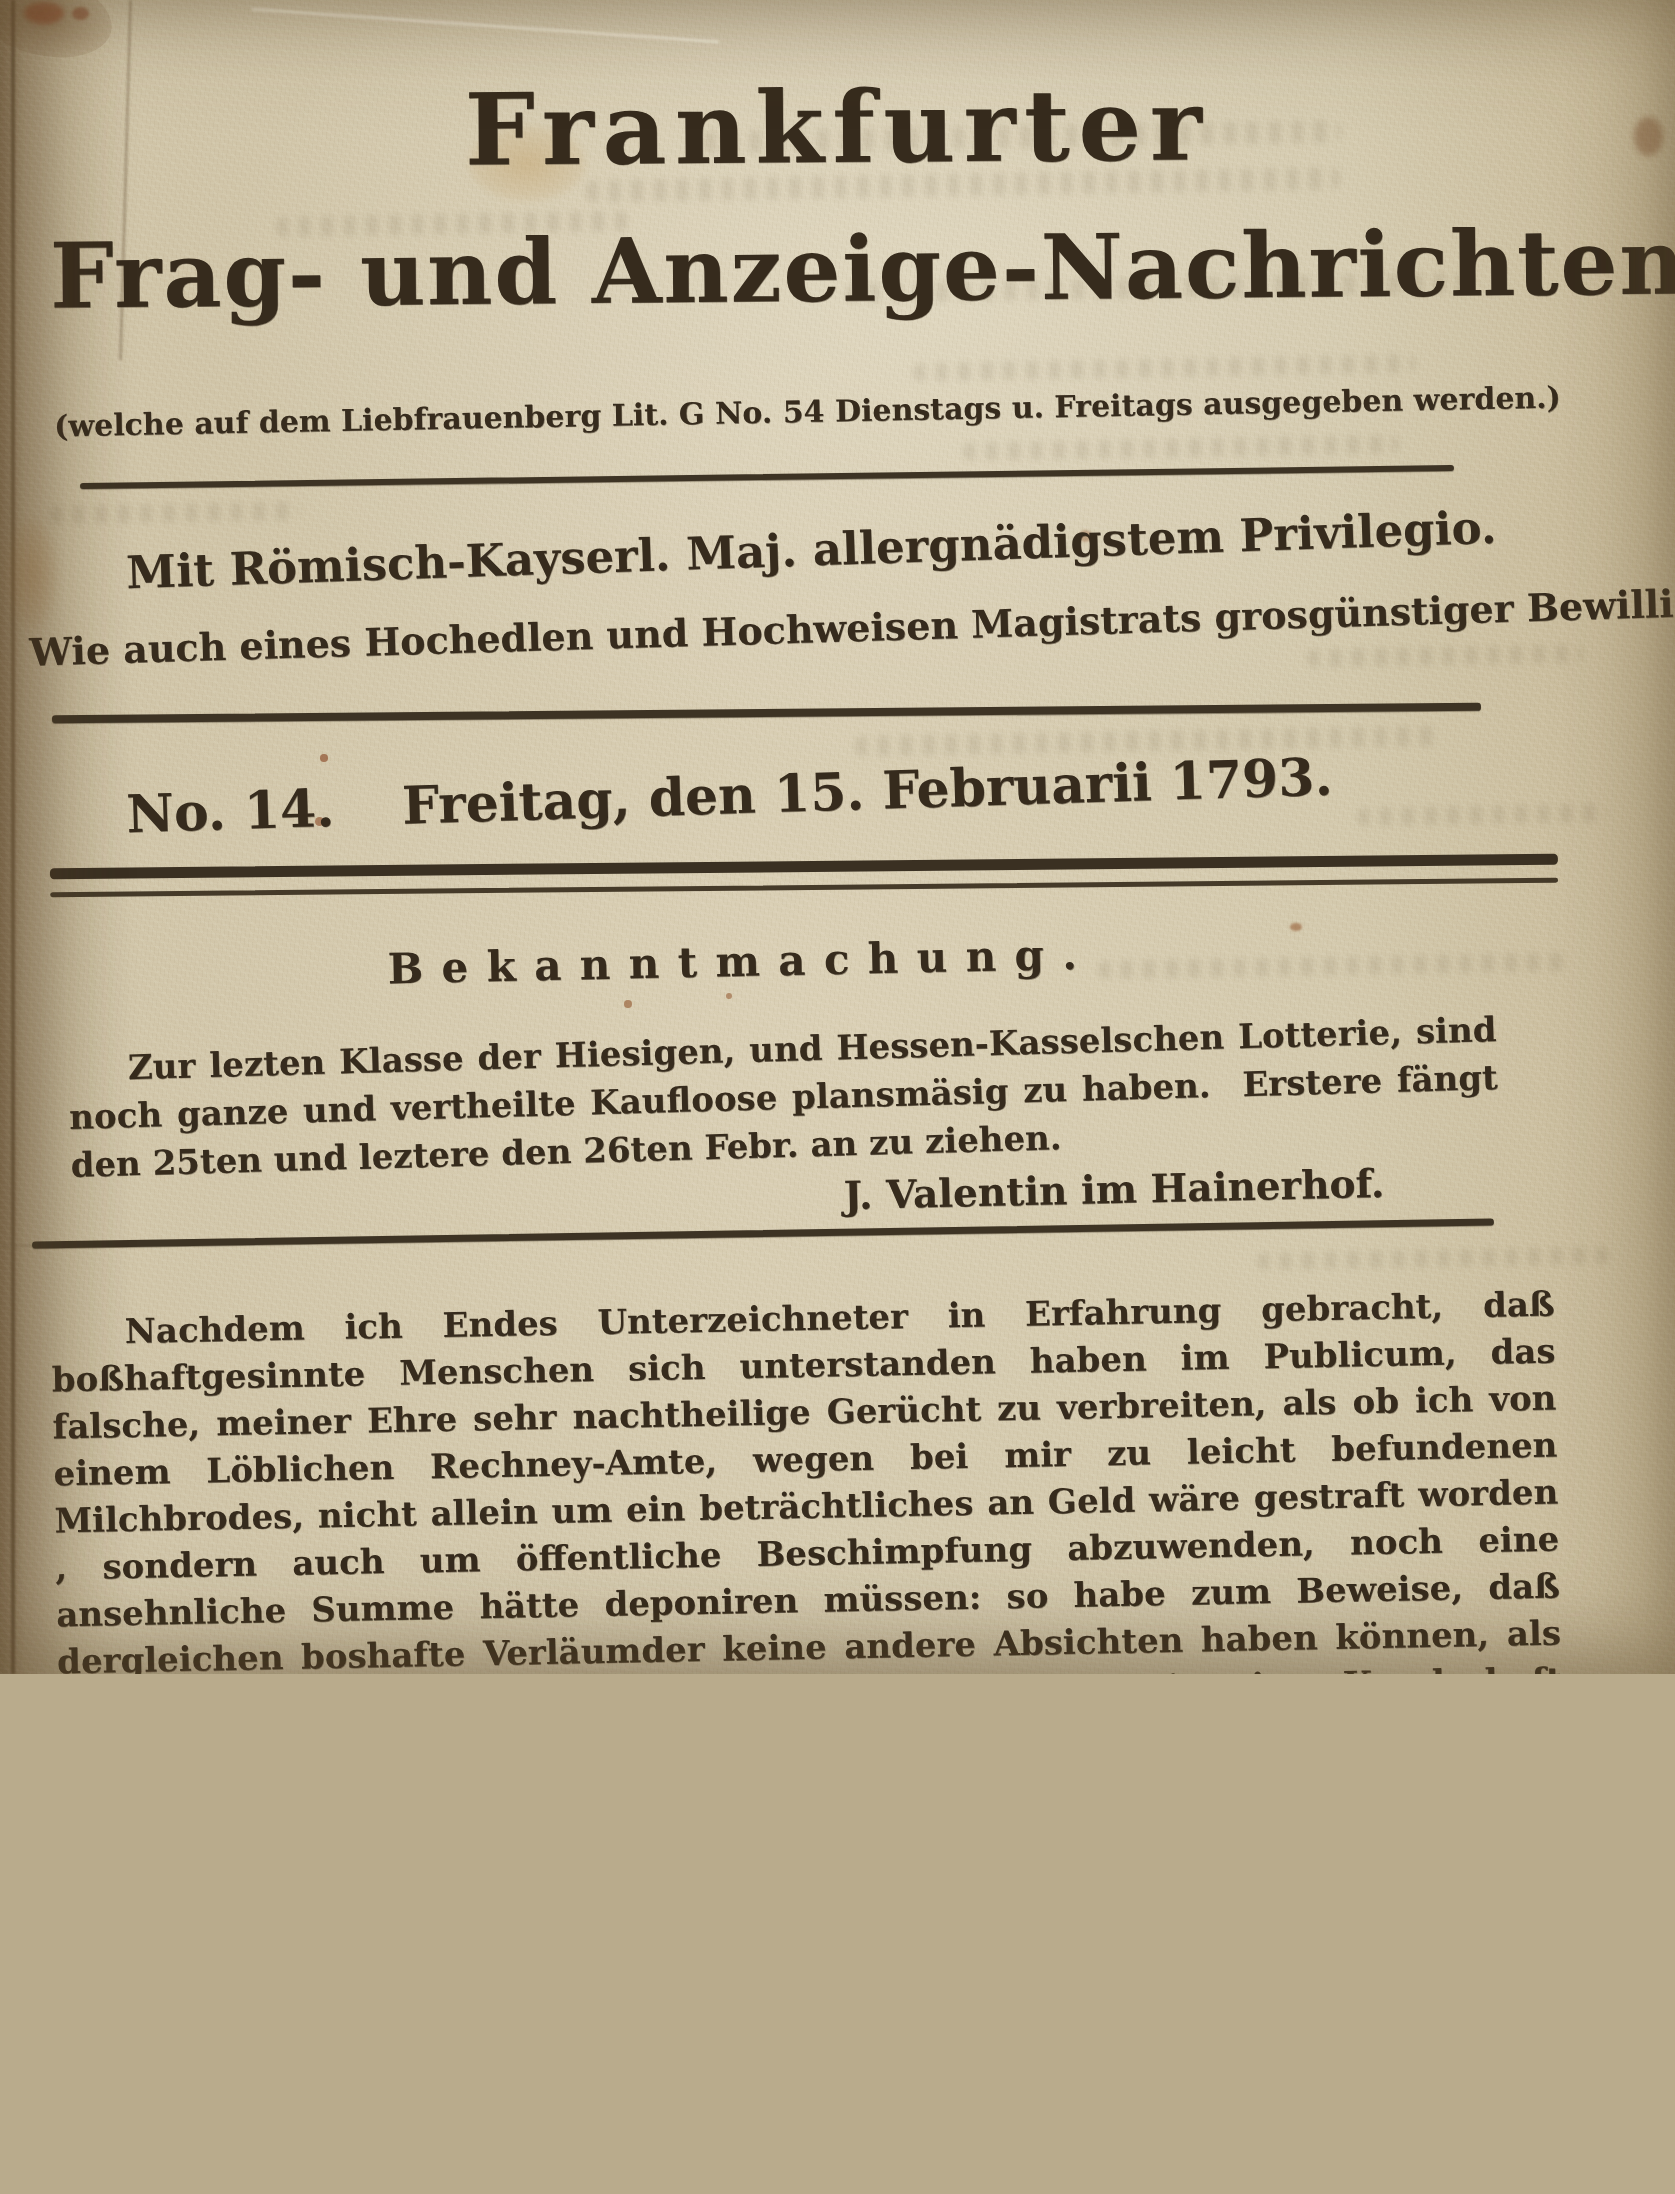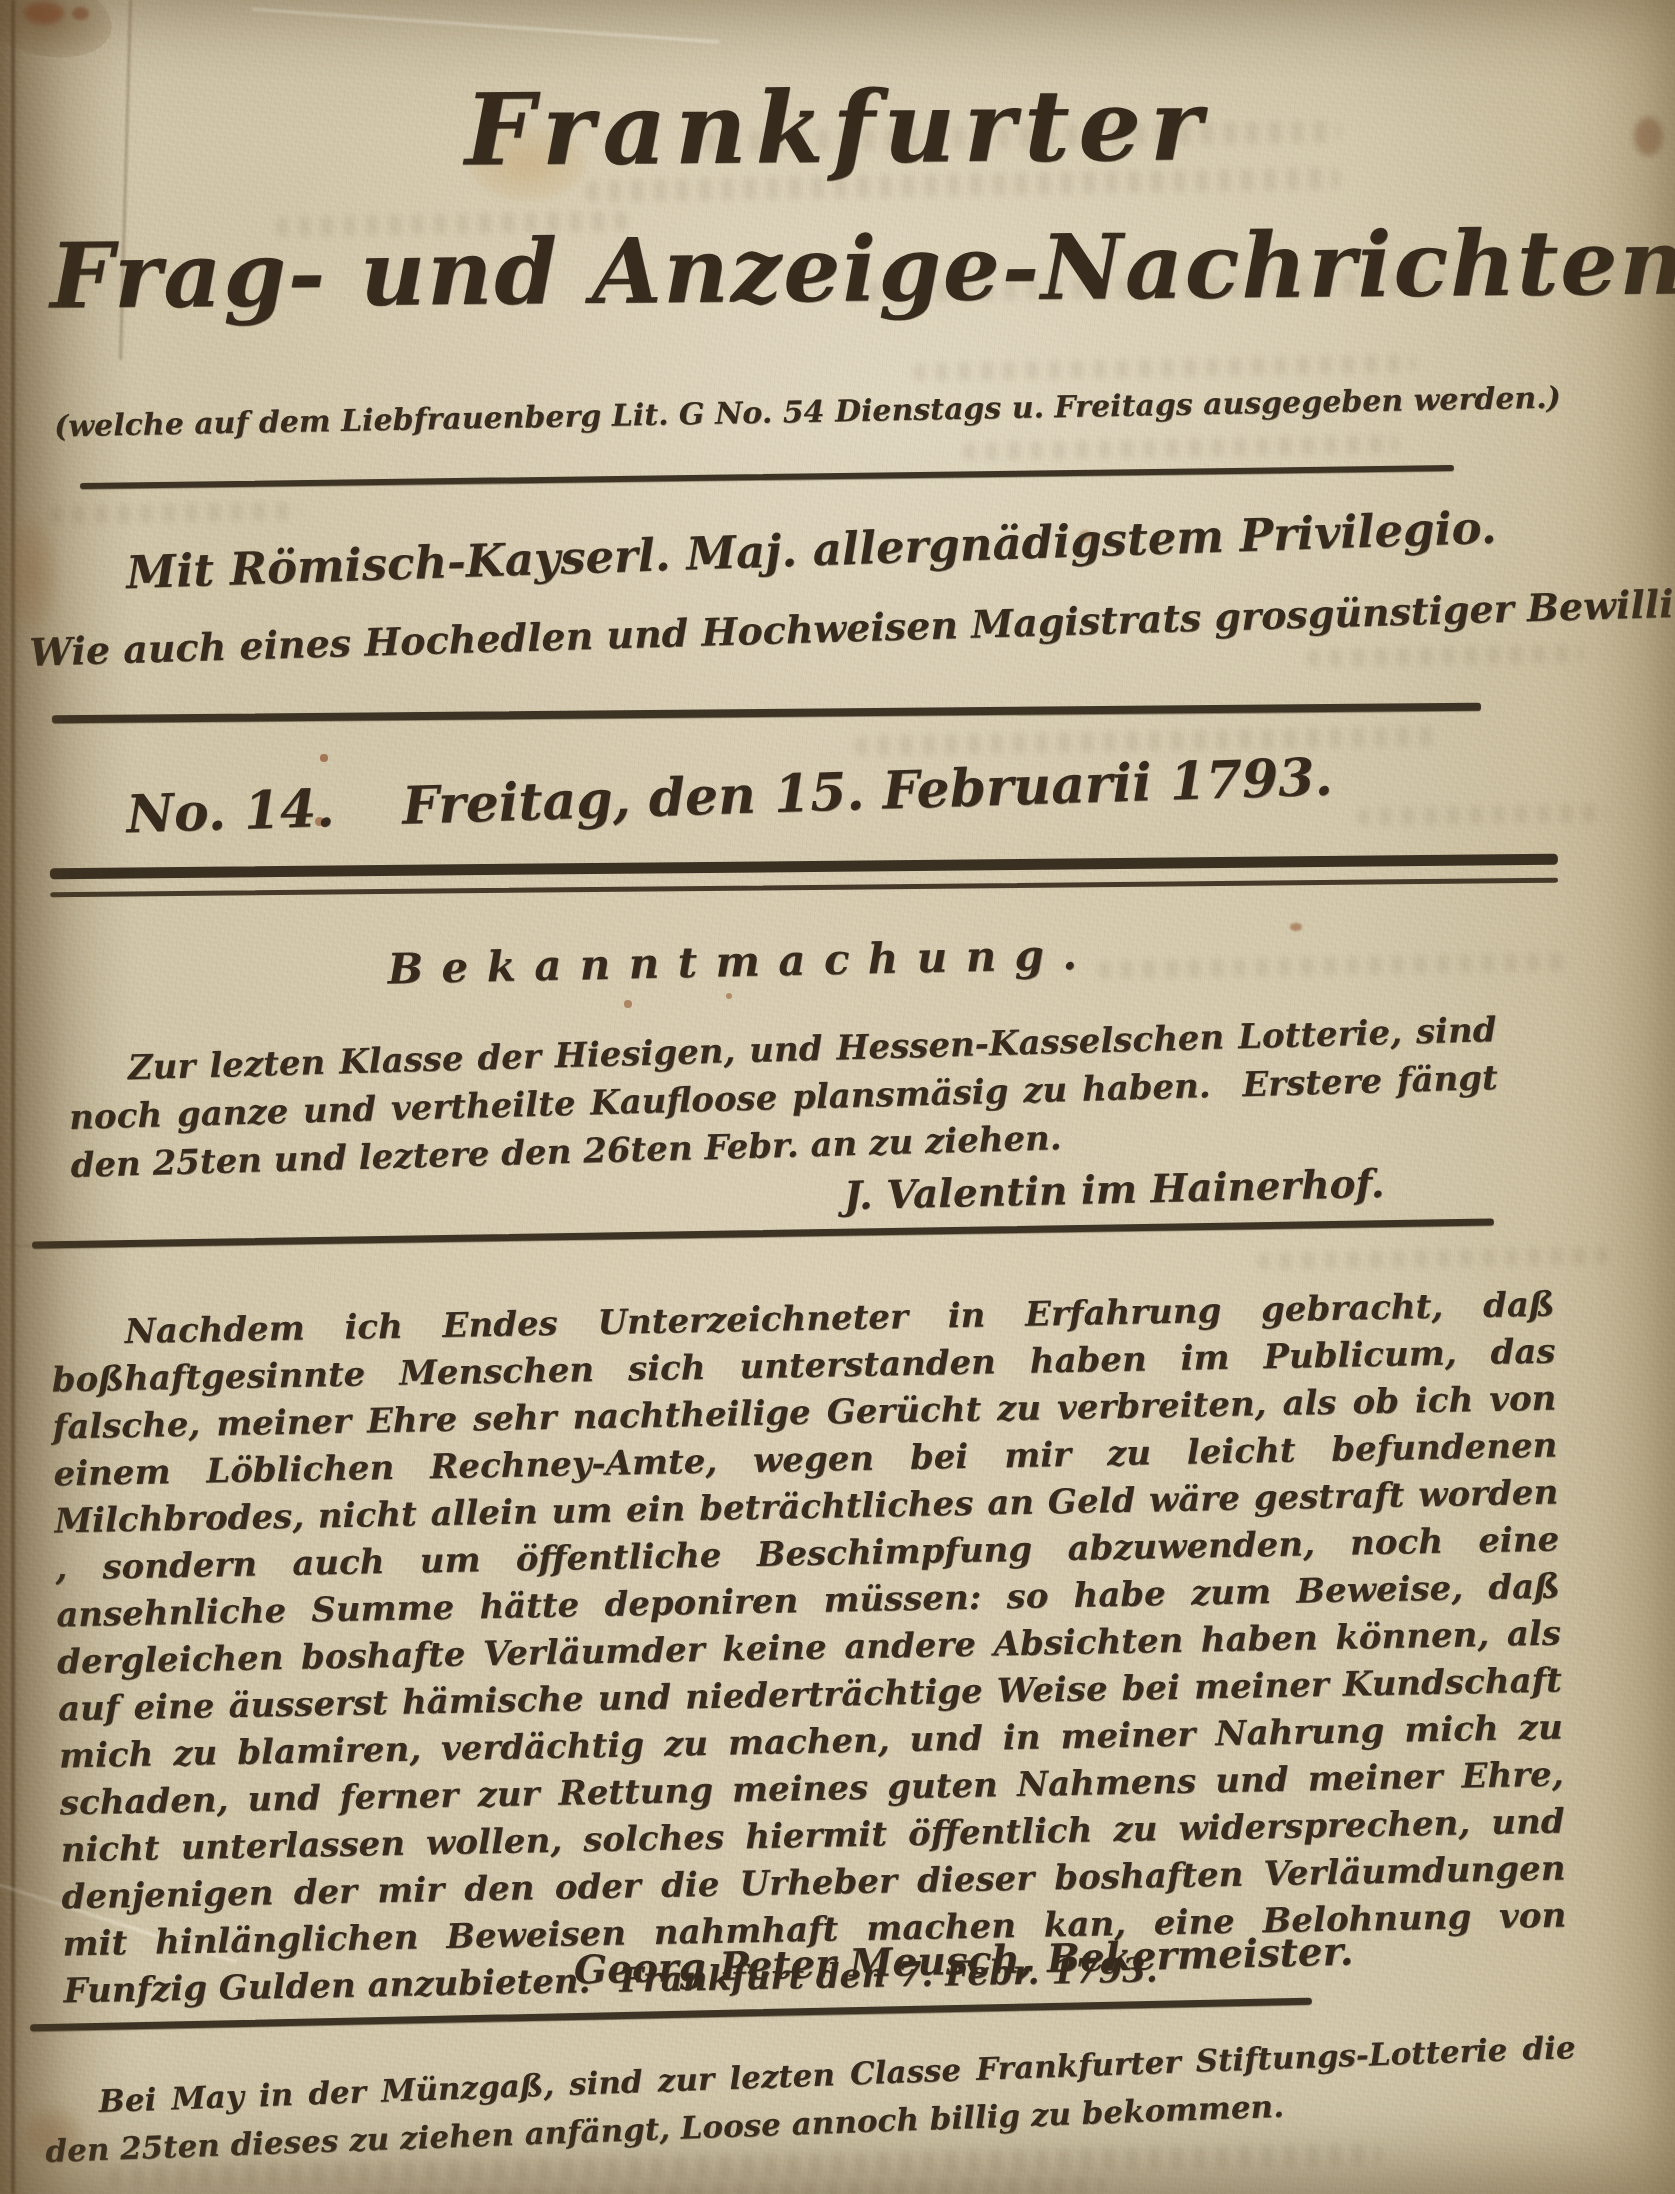--- a/index.html
+++ b/index.html
@@ -1,28 +1,27 @@
 <!DOCTYPE html>
 <html style="font-size:13.4px"><head>
 <meta charset="utf-8">
 <style>
   html, body { margin: 0; padding: 0; background: #b9ab8c; }
   .page {
     position: relative;
     width: 1676px;
-    height: 2194px;
+    height: 1674px;
     overflow: hidden;
     font-family: "DejaVu Serif", "Liberation Serif", serif;
     color: #362b1d;
     background:
       radial-gradient(ellipse 1005px 670px at 55% 18%, rgba(255,252,240,0.28), rgba(255,252,240,0) 70%),
       radial-gradient(ellipse 1173px 922px at 50% 60%, rgba(248,240,218,0.18), rgba(248,240,218,0) 75%),
       linear-gradient(90deg, #8f7a5c 0px, #b3a284 25px, #c6b99a 67px, #cfc3a6 126px, #d3c8ac 45%, #d0c5a8 80%, #c6b897 98%, #bcad8c 100%),
       #cfc3a6;
-    font-style: italic;
   }
   .texture {
     position: absolute; inset: 0; pointer-events: none;
     background:
       repeating-linear-gradient(7deg,  rgba(255,255,255,0.05) 0 1.7px, rgba(255,255,255,0) 1.7px 5px),
       repeating-linear-gradient(97deg, rgba(118,98,66,0.05)  0 0.8px, rgba(118,98,66,0)  0.8px 4.2px),
       repeating-linear-gradient(52deg, rgba(255,250,233,0.05) 0 2.5px, rgba(255,250,233,0) 2.5px 7.5px);
   }
   .vignette {
     position: absolute; inset: 0; pointer-events: none;

